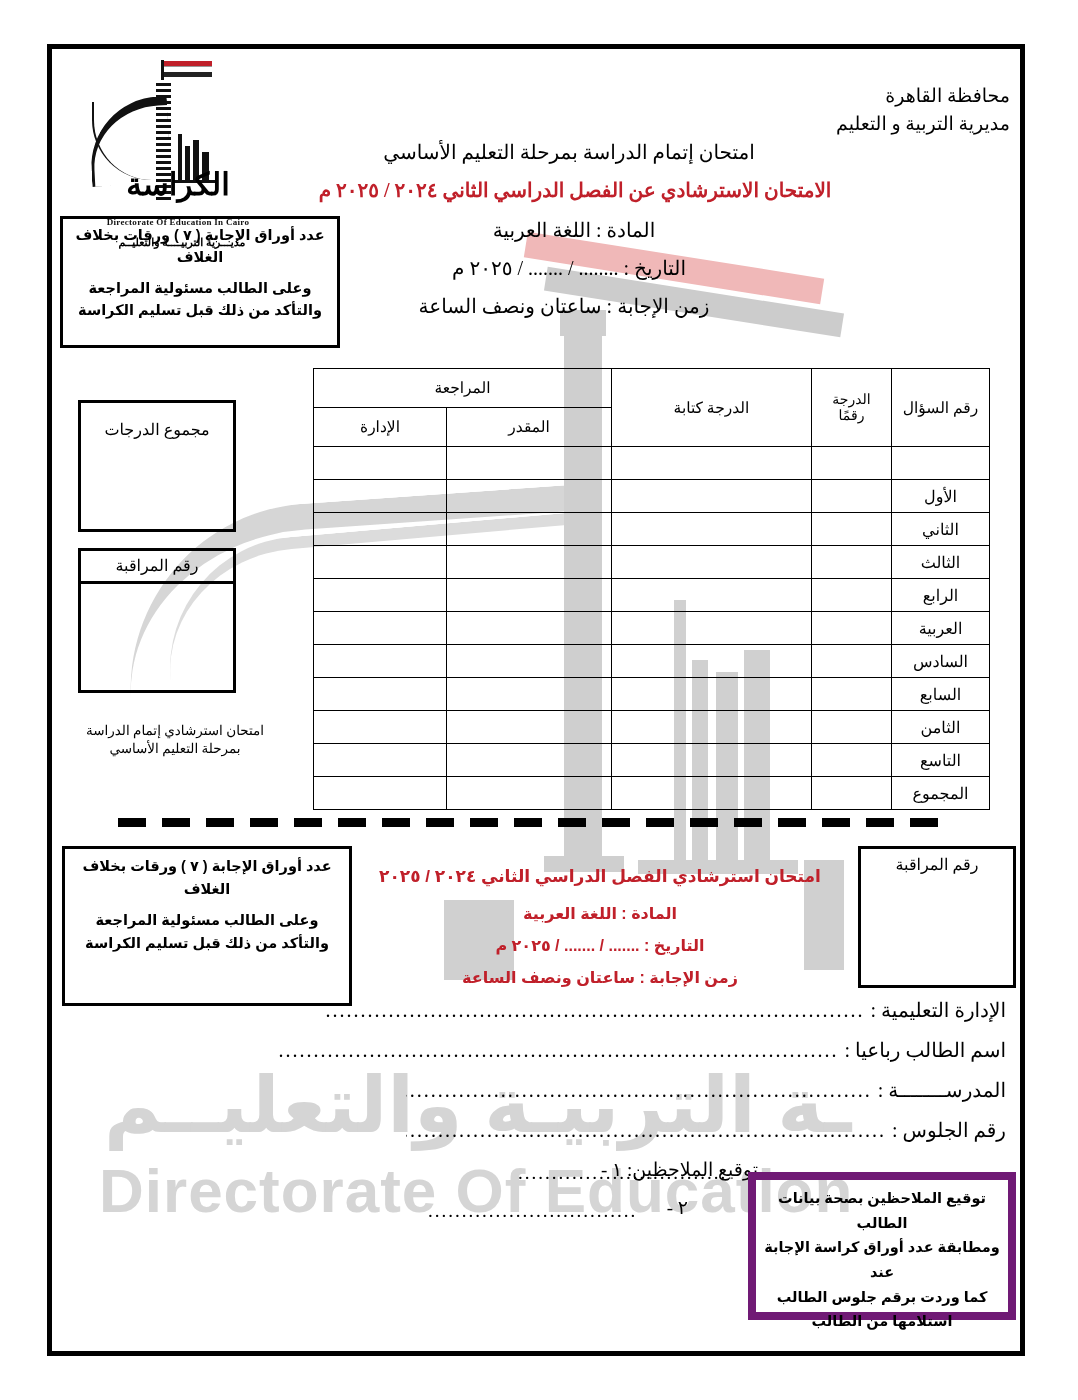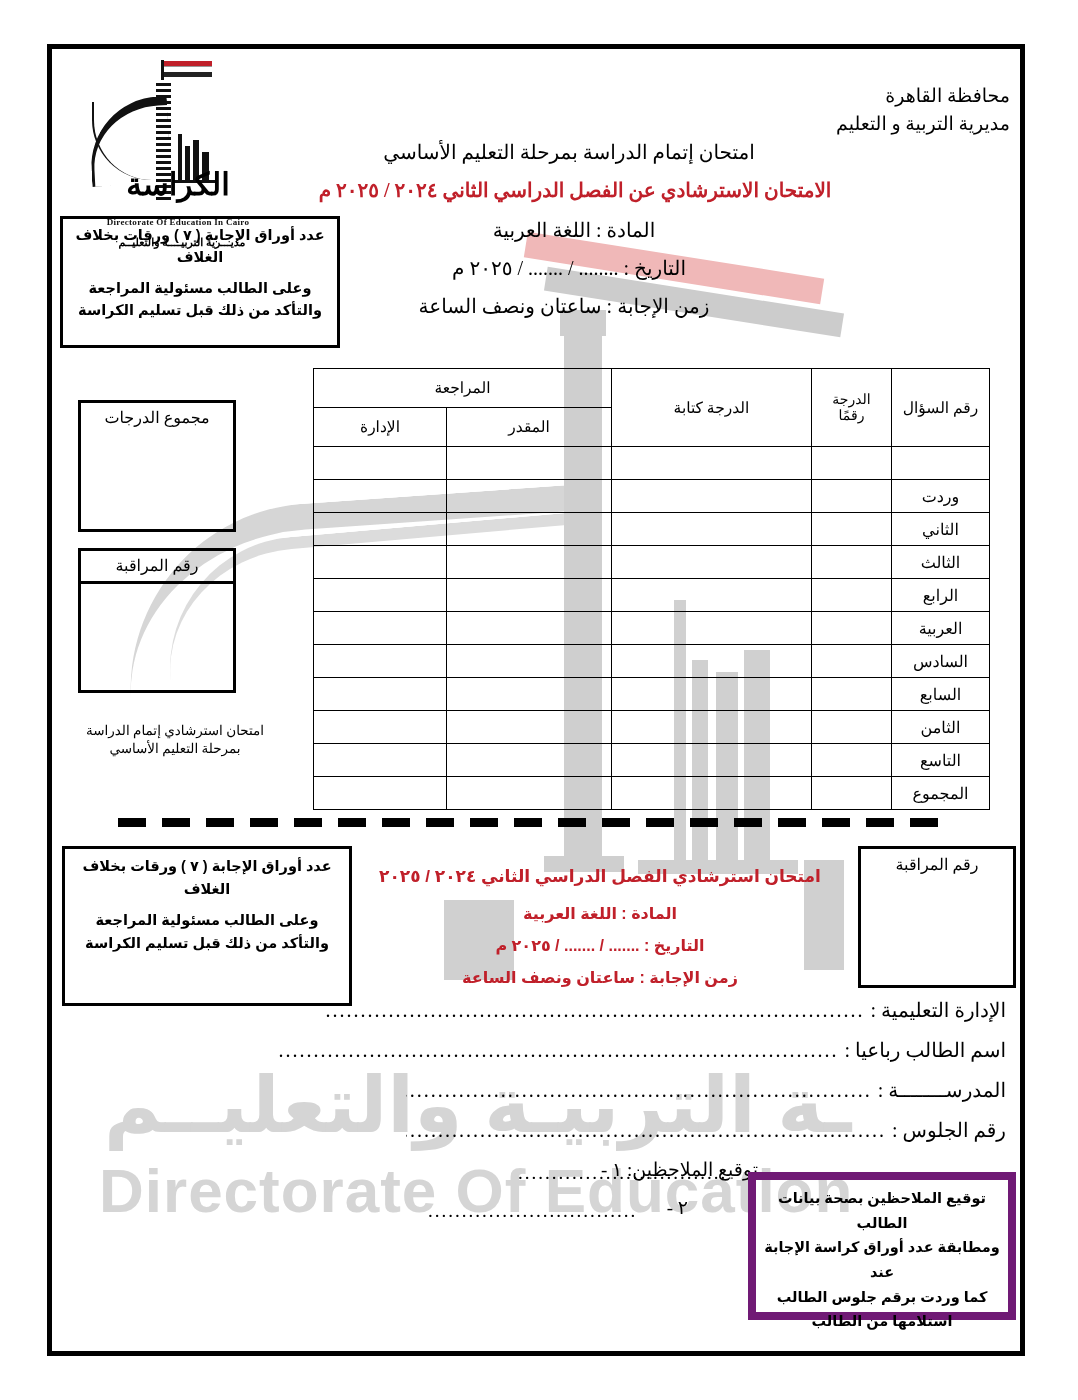--- a/index.html
+++ b/index.html
@@ -113,21 +113,21 @@
   .note-box{
     position:absolute;border:3px solid #000;background:transparent;
     font-family:"Liberation Sans","DejaVu Sans",sans-serif;
     font-weight:bold;text-align:center;box-sizing:border-box;
   }
   #box-top-note{left:60px;top:216px;width:280px;height:132px;padding:5px 8px;font-size:14.5px;line-height:1.55;}
   #box-bottom-note{left:62px;top:846px;width:290px;height:160px;padding:6px 8px;font-size:14.5px;line-height:1.62;}
 
   
   #box-total{left:78px;top:400px;width:158px;height:132px;border:3px solid #000;position:absolute;box-sizing:border-box;}
-  #box-total .cap{text-align:center;font-size:16px;padding-top:5px;}
+  #box-total .cap{text-align:center;font-size:16px;padding-top:17px;}
   #box-supervisor{left:78px;top:548px;width:158px;height:145px;border:3px solid #000;position:absolute;box-sizing:border-box;}
   #box-supervisor .cap{text-align:center;font-size:16px;padding:5px 0 6px;border-bottom:3px solid #000;}
   #caption-left{
     position:absolute;left:70px;top:722px;width:210px;text-align:center;
     font-size:13.5px;line-height:1.35;
   }
 
   
   #grades{
     position:absolute;right:88px;top:368px;width:676px;
@@ -297,21 +297,21 @@
       </tr>
 
       <tr>
         <td></td>
         <td></td>
         <td></td>
         <td></td>
         <td></td>
       </tr>
       <tr>
-        <td>وردت</td>
+        <td>الأول</td>
         <td></td>
         <td></td>
         <td></td>
         <td></td>
       </tr>
       <tr>
         <td>الثاني</td>
         <td></td>
         <td></td>
         <td></td>

